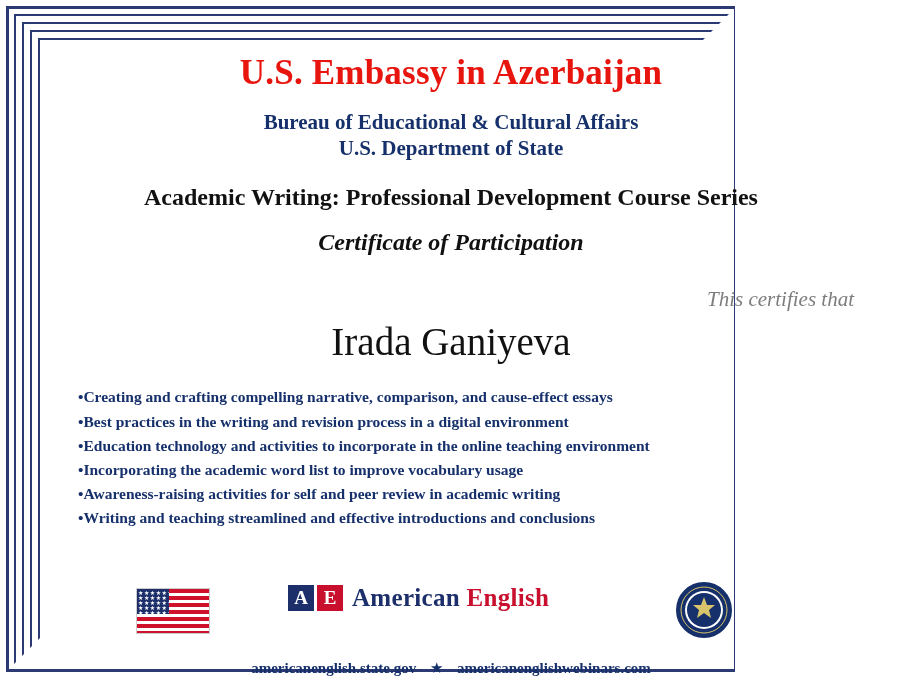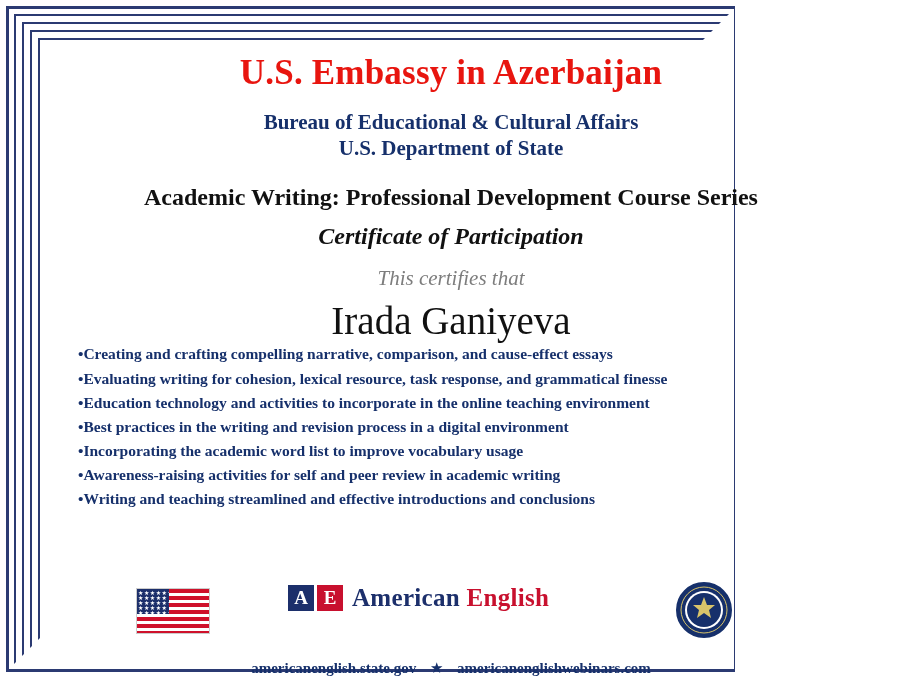--- a/index.html
+++ b/index.html
@@ -92,46 +92,48 @@
     font-size: 24px;
     font-weight: bold;
     margin-top: 22px;
     line-height: 1.2;
   }
   .cert-type {
     color: #111111;
     font-size: 24px;
     font-weight: bold;
     font-style: italic;
-    margin-top: 10px;
+    margin-top: 16px;
     line-height: 1.2;
   }
 
   .certifies {
     color: #7d7d7d;
     font-size: 21px;
     font-style: italic;
-    margin-top: 15px;
+    margin-top: 30px;
+    text-align: right;
   }
 
   .recipient {
     color: #111111;
     font-size: 39px;
     margin-top: 9px;
     line-height: 1.1;
   }
 
   .participated {
     color: #7d7d7d;
     font-size: 21px;
     font-style: italic;
     margin-top: 12px;
   }
 
   .bullets {
+    margin-top: 22px;
     text-align: left;
     padding-left: 30px;
     color: #16306b;
     font-size: 15.5px;
     font-weight: bold;
     line-height: 1.55;
   }
   .bullets .bullet-line {
     white-space: nowrap;
   }
@@ -303,23 +305,22 @@
     <div class="dept">U.S. Department of State</div>
 
     <div class="course-title">Academic Writing: Professional Development Course Series</div>
     <div class="cert-type">Certificate of Participation</div>
 
     <div class="certifies">This certifies that</div>
     <div class="recipient">Irada Ganiyeva</div>
 
     <div class="bullets">
       <div class="bullet-line">•Creating and crafting compelling narrative, comparison, and cause-effect essays</div>
-      <div class="bullet-line">•Evaluating writing for cohesion, lexical resource, task response, and grammatical finesse</div>
+      <div class="bullet-line">•Best practices in the writing and revision process in a digital environment</div>
       <div class="bullet-line">•Education technology and activities to incorporate in the online teaching environment</div>
-      <div class="bullet-line">•Best practices in the writing and revision process in a digital environment</div>
       <div class="bullet-line">•Incorporating the academic word list to improve vocabulary usage</div>
       <div class="bullet-line">•Awareness-raising activities for self and peer review in academic writing</div>
       <div class="bullet-line">•Writing and teaching streamlined and effective introductions and conclusions</div>
     </div>
   </div>
 
 
   <div class="footer">
 
     <div class="flag">

